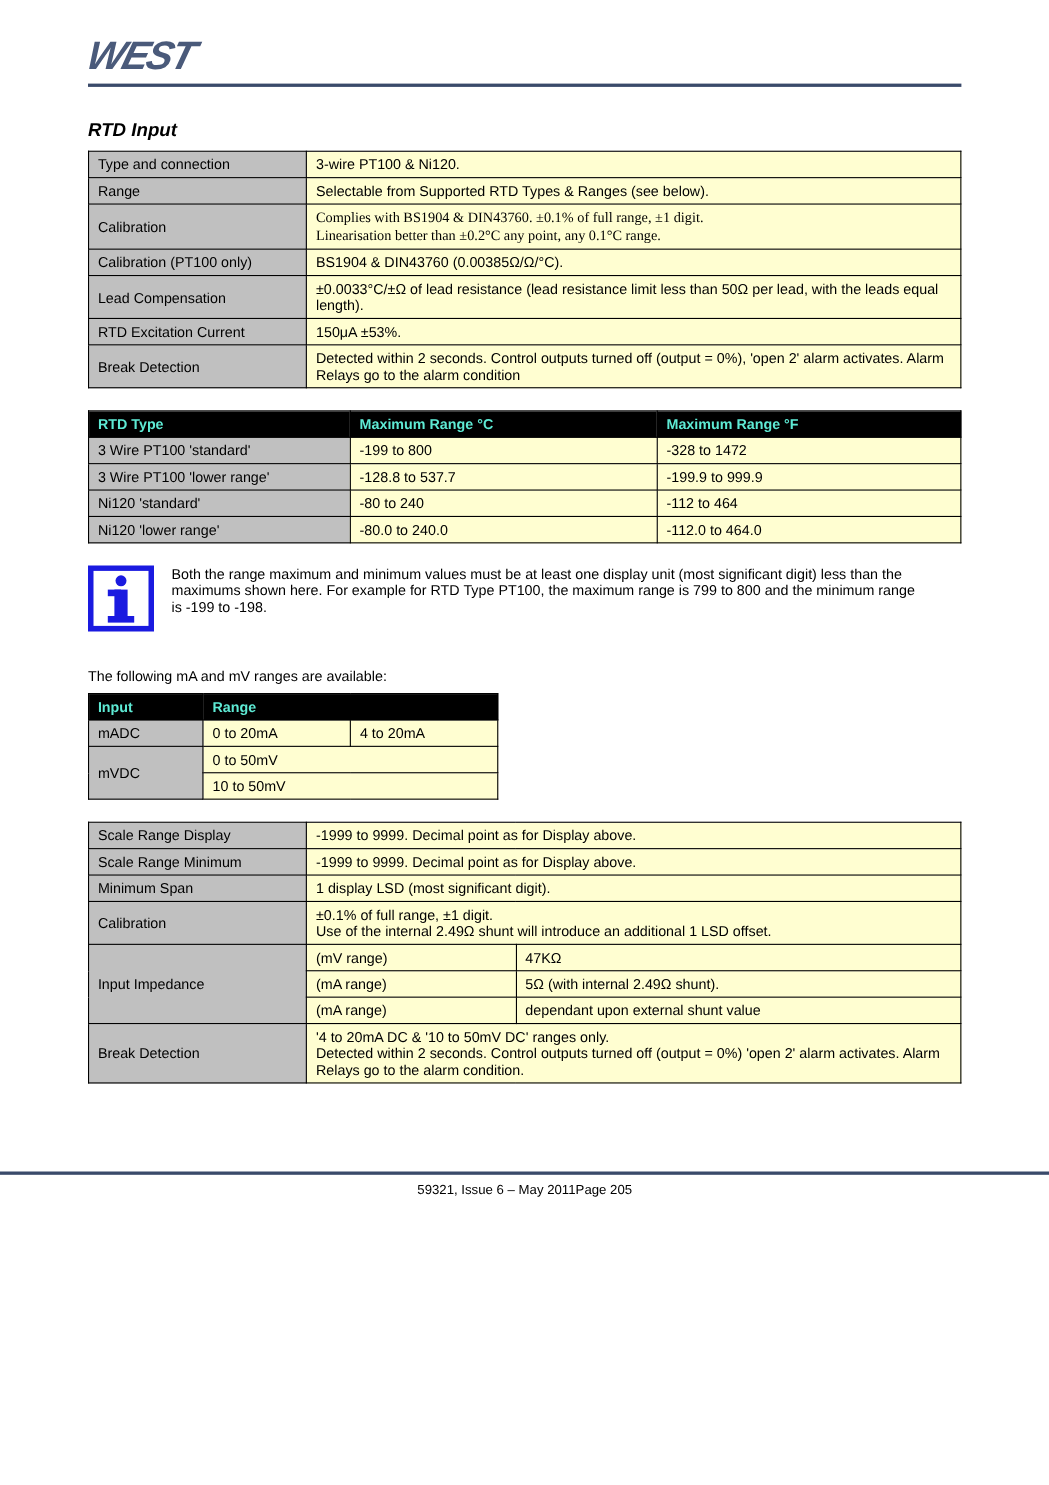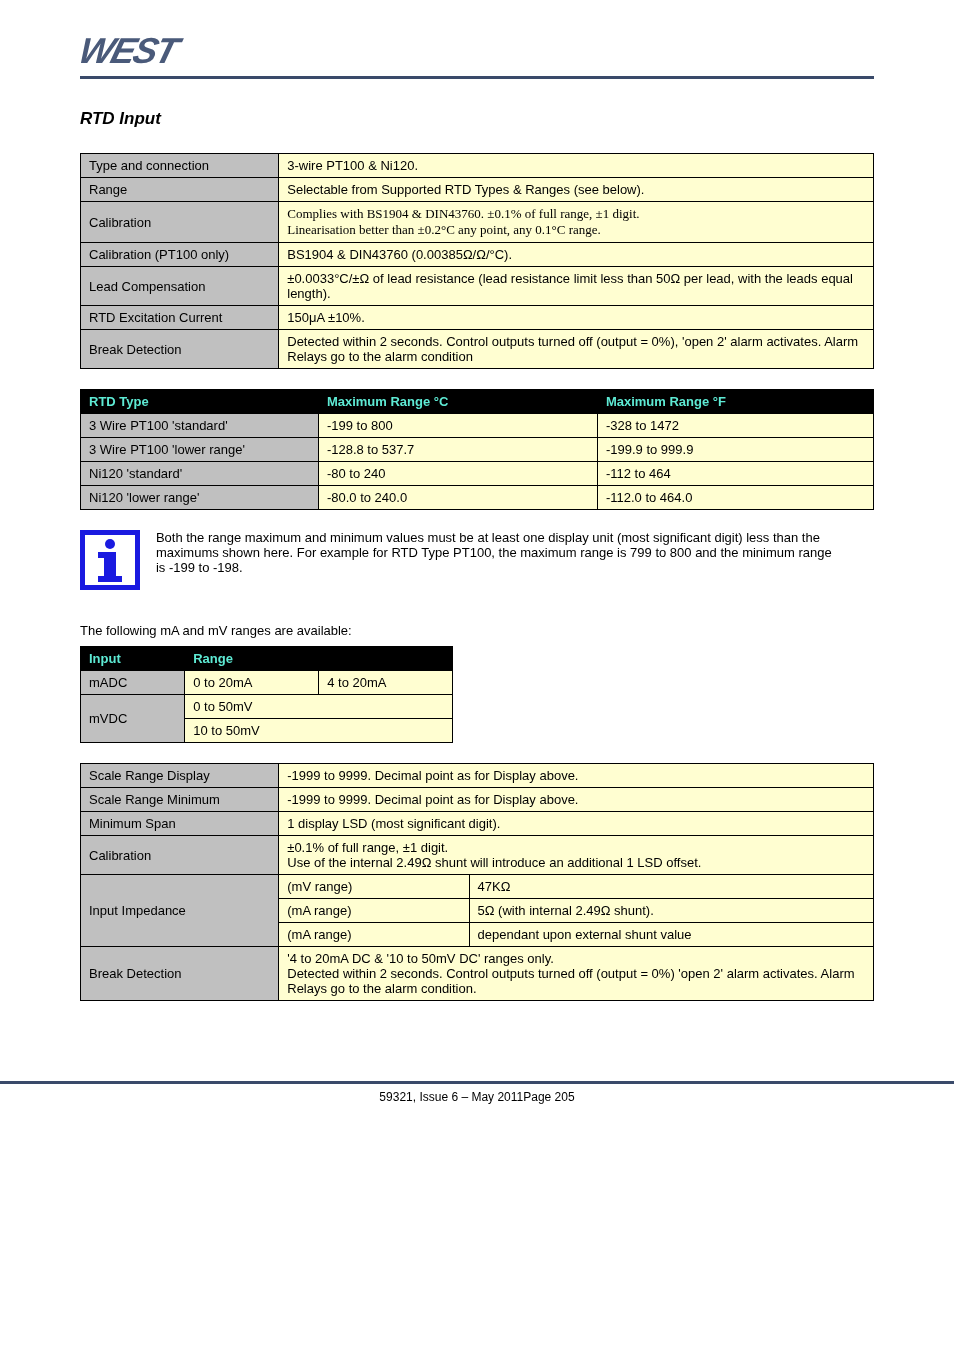--- a/index.html
+++ b/index.html
@@ -1,20 +1,20 @@
 <!DOCTYPE html>
 <html><head>
 <meta charset="utf-8">
 <style>
 * { box-sizing: border-box; margin: 0; padding: 0; }
 body { font-family: Arial, sans-serif; font-size: 14px; color: #000; background: #fff; width: 954px; margin: 0 auto; padding: 0; }
 .page { padding: 30px 80px 20px 80px; }
 .logo { font-family: "Arial Black", sans-serif; font-size: 36px; font-weight: 900; font-style: italic; color: #4a5a7a; letter-spacing: -2px; transform: skewX(-15deg); display: inline-block; margin-bottom: 4px; }
 .hr-top { border: none; border-top: 3px solid #3a4a6a; margin-bottom: 30px; }
-.section-title { font-size: 17px; font-weight: bold; font-style: italic; margin-bottom: 24px; }
+.section-title { font-size: 17px; font-weight: bold; font-style: italic; margin-bottom: 8px; }
 .section-subtitle { font-size: 16px; font-weight: bold; font-style: italic; margin: 24px 0 8px 0; }
 table { border-collapse: collapse; width: 100%; margin-bottom: 20px; }
 td, th { border: 1px solid #000; padding: 4px 8px; vertical-align: middle; font-size: 13px; }
 .c1 { background: #c0c0c0; font-weight: normal; text-align: left; }
 .c2 { background: #fffed1; }
 .thdr { background: #000; color: #5eead4; font-weight: bold; }
 .thdr td { border-color: #000; }
 .info-icon { display: inline-block; vertical-align: top; margin-right: 12px; }
 .info-icon svg { width: 60px; height: 60px; }
 .info-text { display: inline-block; vertical-align: top; width: 680px; font-size: 13px; }
@@ -52,21 +52,21 @@
         <tr>
           <td class="c1" style="width: 25%;">Calibration (PT100 only)</td>
           <td class="c2" style="white-space: pre-line;">BS1904 &amp; DIN43760 (0.00385Ω/Ω/°C).</td>
         </tr>
         <tr>
           <td class="c1" style="width: 25%;">Lead Compensation</td>
           <td class="c2" style="white-space: pre-line;">±0.0033°C/±Ω of lead resistance (lead resistance limit less than 50Ω per lead, with the leads equal length).</td>
         </tr>
         <tr>
           <td class="c1" style="width: 25%;">RTD Excitation Current</td>
-          <td class="c2" style="white-space: pre-line;">150μA ±10%.</td>
+          <td class="c2" style="white-space: pre-line;">150μA ±53%.</td>
         </tr>
         <tr>
           <td class="c1" style="width: 25%;">Break Detection</td>
           <td class="c2" style="white-space: pre-line;">Detected within 2 seconds. Control outputs turned off (output = 0%), 'open 2' alarm activates. Alarm Relays go to the alarm condition</td>
         </tr>
       </tbody>
   </table>
 
   <table>
     <tbody>

